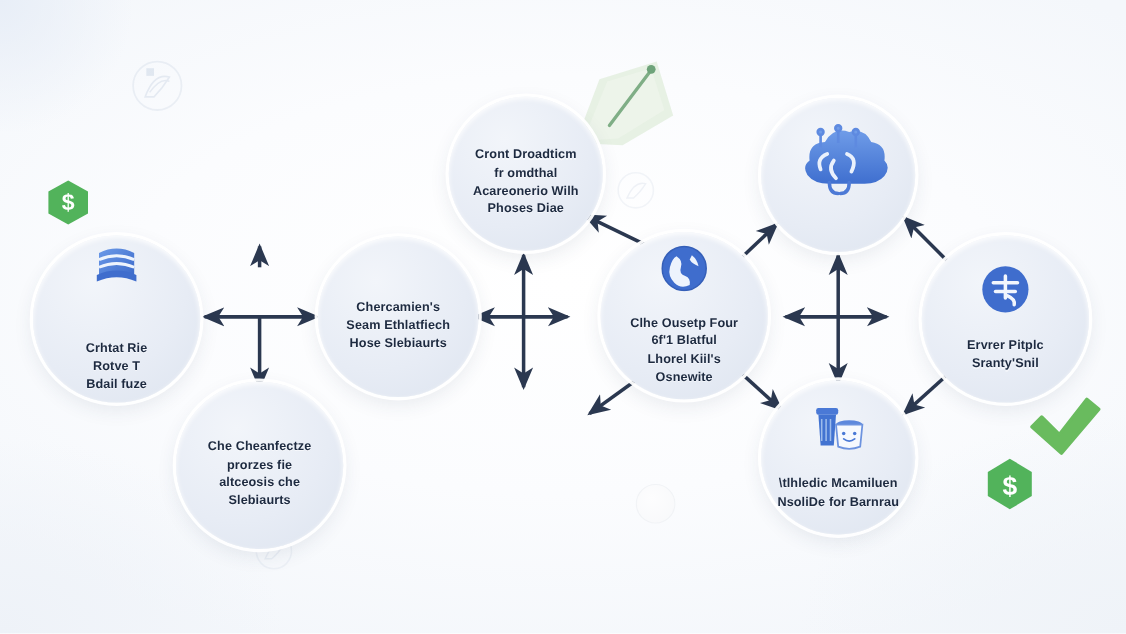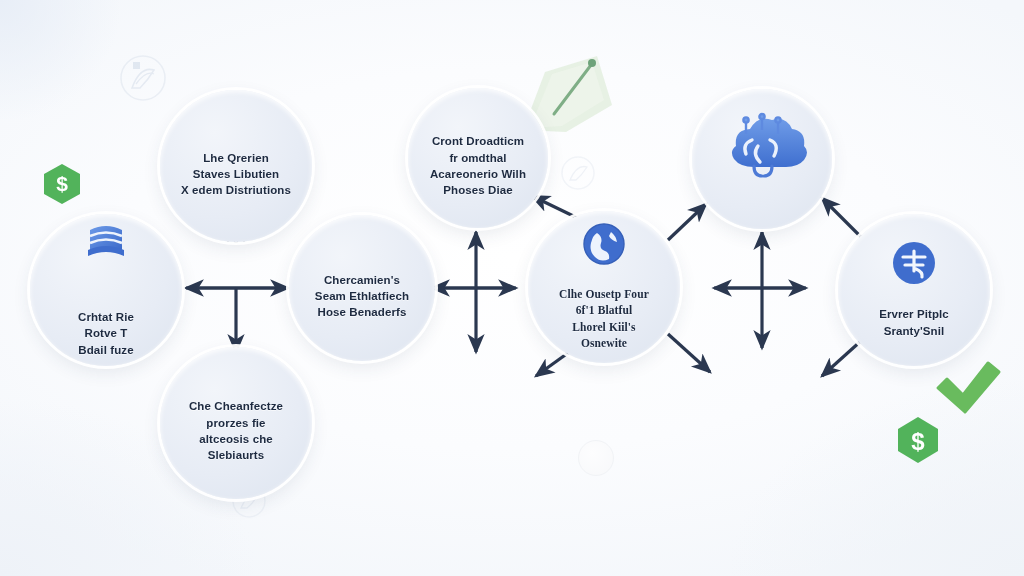--- a/index.html
+++ b/index.html
@@ -134,25 +134,20 @@
       <line x1="594" y1="226" x2="532" y2="196"></line>
       <line x1="668" y1="240" x2="706" y2="204"></line>
       <line x1="586" y1="340" x2="536" y2="376"></line>
       <line x1="668" y1="334" x2="710" y2="372"></line>
 
       <line x1="866" y1="242" x2="822" y2="198"></line>
       <line x1="862" y1="340" x2="822" y2="376"></line>
     </g>
   </svg>
 
-  <div class="node" style="left:160px; top:90px; width:152px; height:152px;">
-    <div class="node-label">Lhe Qrerien
-Staves Libutien
-X edem Distriutions</div>
-  </div>
 
   <div class="node" style="left:408px; top:88px; width:140px; height:140px;">
     <div class="node-label">Cront Droadticm
 fr omdthal
 Acareonerio Wilh
 Phoses Diae</div>
   </div>
 
   <div class="node" style="left:692px; top:89px; width:140px; height:140px;">
     <div class="node-icon">
@@ -198,24 +193,24 @@
       </svg>
     </div>
     <div class="node-label">Crhtat Rie
 Rotve T
 Bdail fuze</div>
   </div>
 
   <div class="node" style="left:289px; top:215px; width:146px; height:146px;">
     <div class="node-label">Chercamien's
 Seam Ethlatfiech
-Hose Benaderfs</div>
-  </div>
-
-  <div class="node" style="left:528px; top:211px; width:152px; height:152px;font-family:Liberation Serif, serif;">
+Hose Slebiaurts</div>
+  </div>
+
+  <div class="node" style="left:546px; top:211px; width:152px; height:152px;">
     <div class="node-icon">
       <svg width="42" height="42" viewBox="0 0 42 42">
         <circle cx="21" cy="21" r="20" fill="#3f6dcd"></circle>
         <path d="M14 10 q6 4 4 10 q-2 6 4 8 q5 2 4 8 q-8 4 -14 -2 q-6 -6 -4 -14 q2 -8 6 -10 z" fill="#edf3fd"></path>
         <path d="M28 9 q5 4 6 10 q-6 -2 -8 -6 z" fill="#edf3fd"></path>
         <circle cx="21" cy="21" r="20" fill="none" stroke="#355fb8" stroke-width="1.4"></circle>
       </svg>
     </div>
     <div class="node-label">Clhe Ousetp Four
 6f'1 Blatful
@@ -240,20 +235,36 @@
           <line x1="22" y1="10" x2="22" y2="30"></line>
           <path d="M24 28 q7 3 6 8"></path>
         </g>
       </svg>
     </div>
     <div class="node-label">Ervrer Pitplc
 Sranty'Snil</div>
   </div>
 
 
+  <div class="node" style="left:692px; top:346px; width:140px; height:140px;">
+    <div class="node-icon">
+      <svg width="52" height="44" viewBox="0 0 52 44">
+        <rect x="6" y="4" width="20" height="6" rx="2" fill="#4a79d6"></rect>
+        <path d="M8 10 h16 l-2 28 h-12 z" fill="#4273d1"></path>
+        <path d="M11 14 v20 M15 14 v20 M19 14 v20" stroke="#9dbcec" stroke-width="1.4"></path>
+        <ellipse cx="36" cy="19" rx="12" ry="4" fill="#5d88dd"></ellipse>
+        <path d="M24 19 h24 l-2 20 q-10 4 -20 0 z" fill="#f6f9fe" stroke="#6d93df" stroke-width="1.6"></path>
+        <circle cx="31" cy="27" r="1.6" fill="#4a79d6"></circle>
+        <circle cx="41" cy="27" r="1.6" fill="#4a79d6"></circle>
+        <path d="M31 32 q5 4 10 0" fill="none" stroke="#4a79d6" stroke-width="1.6" stroke-linecap="round"></path>
+      </svg>
+    </div>
+    <div class="node-label">\tlhledic Mcamiluen
+NsoliDe for Barnrau</div>
+  </div>
 
   <svg class="layer">
     <g>
       <path d="M62 164 L80 174 L80 194 L62 204 L44 194 L44 174 Z" fill="#52b35b"></path>
       <text x="62" y="191" text-anchor="middle" font-family="Liberation Sans, sans-serif" font-size="21" font-weight="700" fill="#ffffff">$</text>
     </g>
     <g>
       <path d="M918 417 L938 429 L938 451 L918 463 L898 451 L898 429 Z" fill="#52b35b"></path>
       <text x="918" y="450" text-anchor="middle" font-family="Liberation Sans, sans-serif" font-size="24" font-weight="700" fill="#ffffff">$</text>
     </g>

